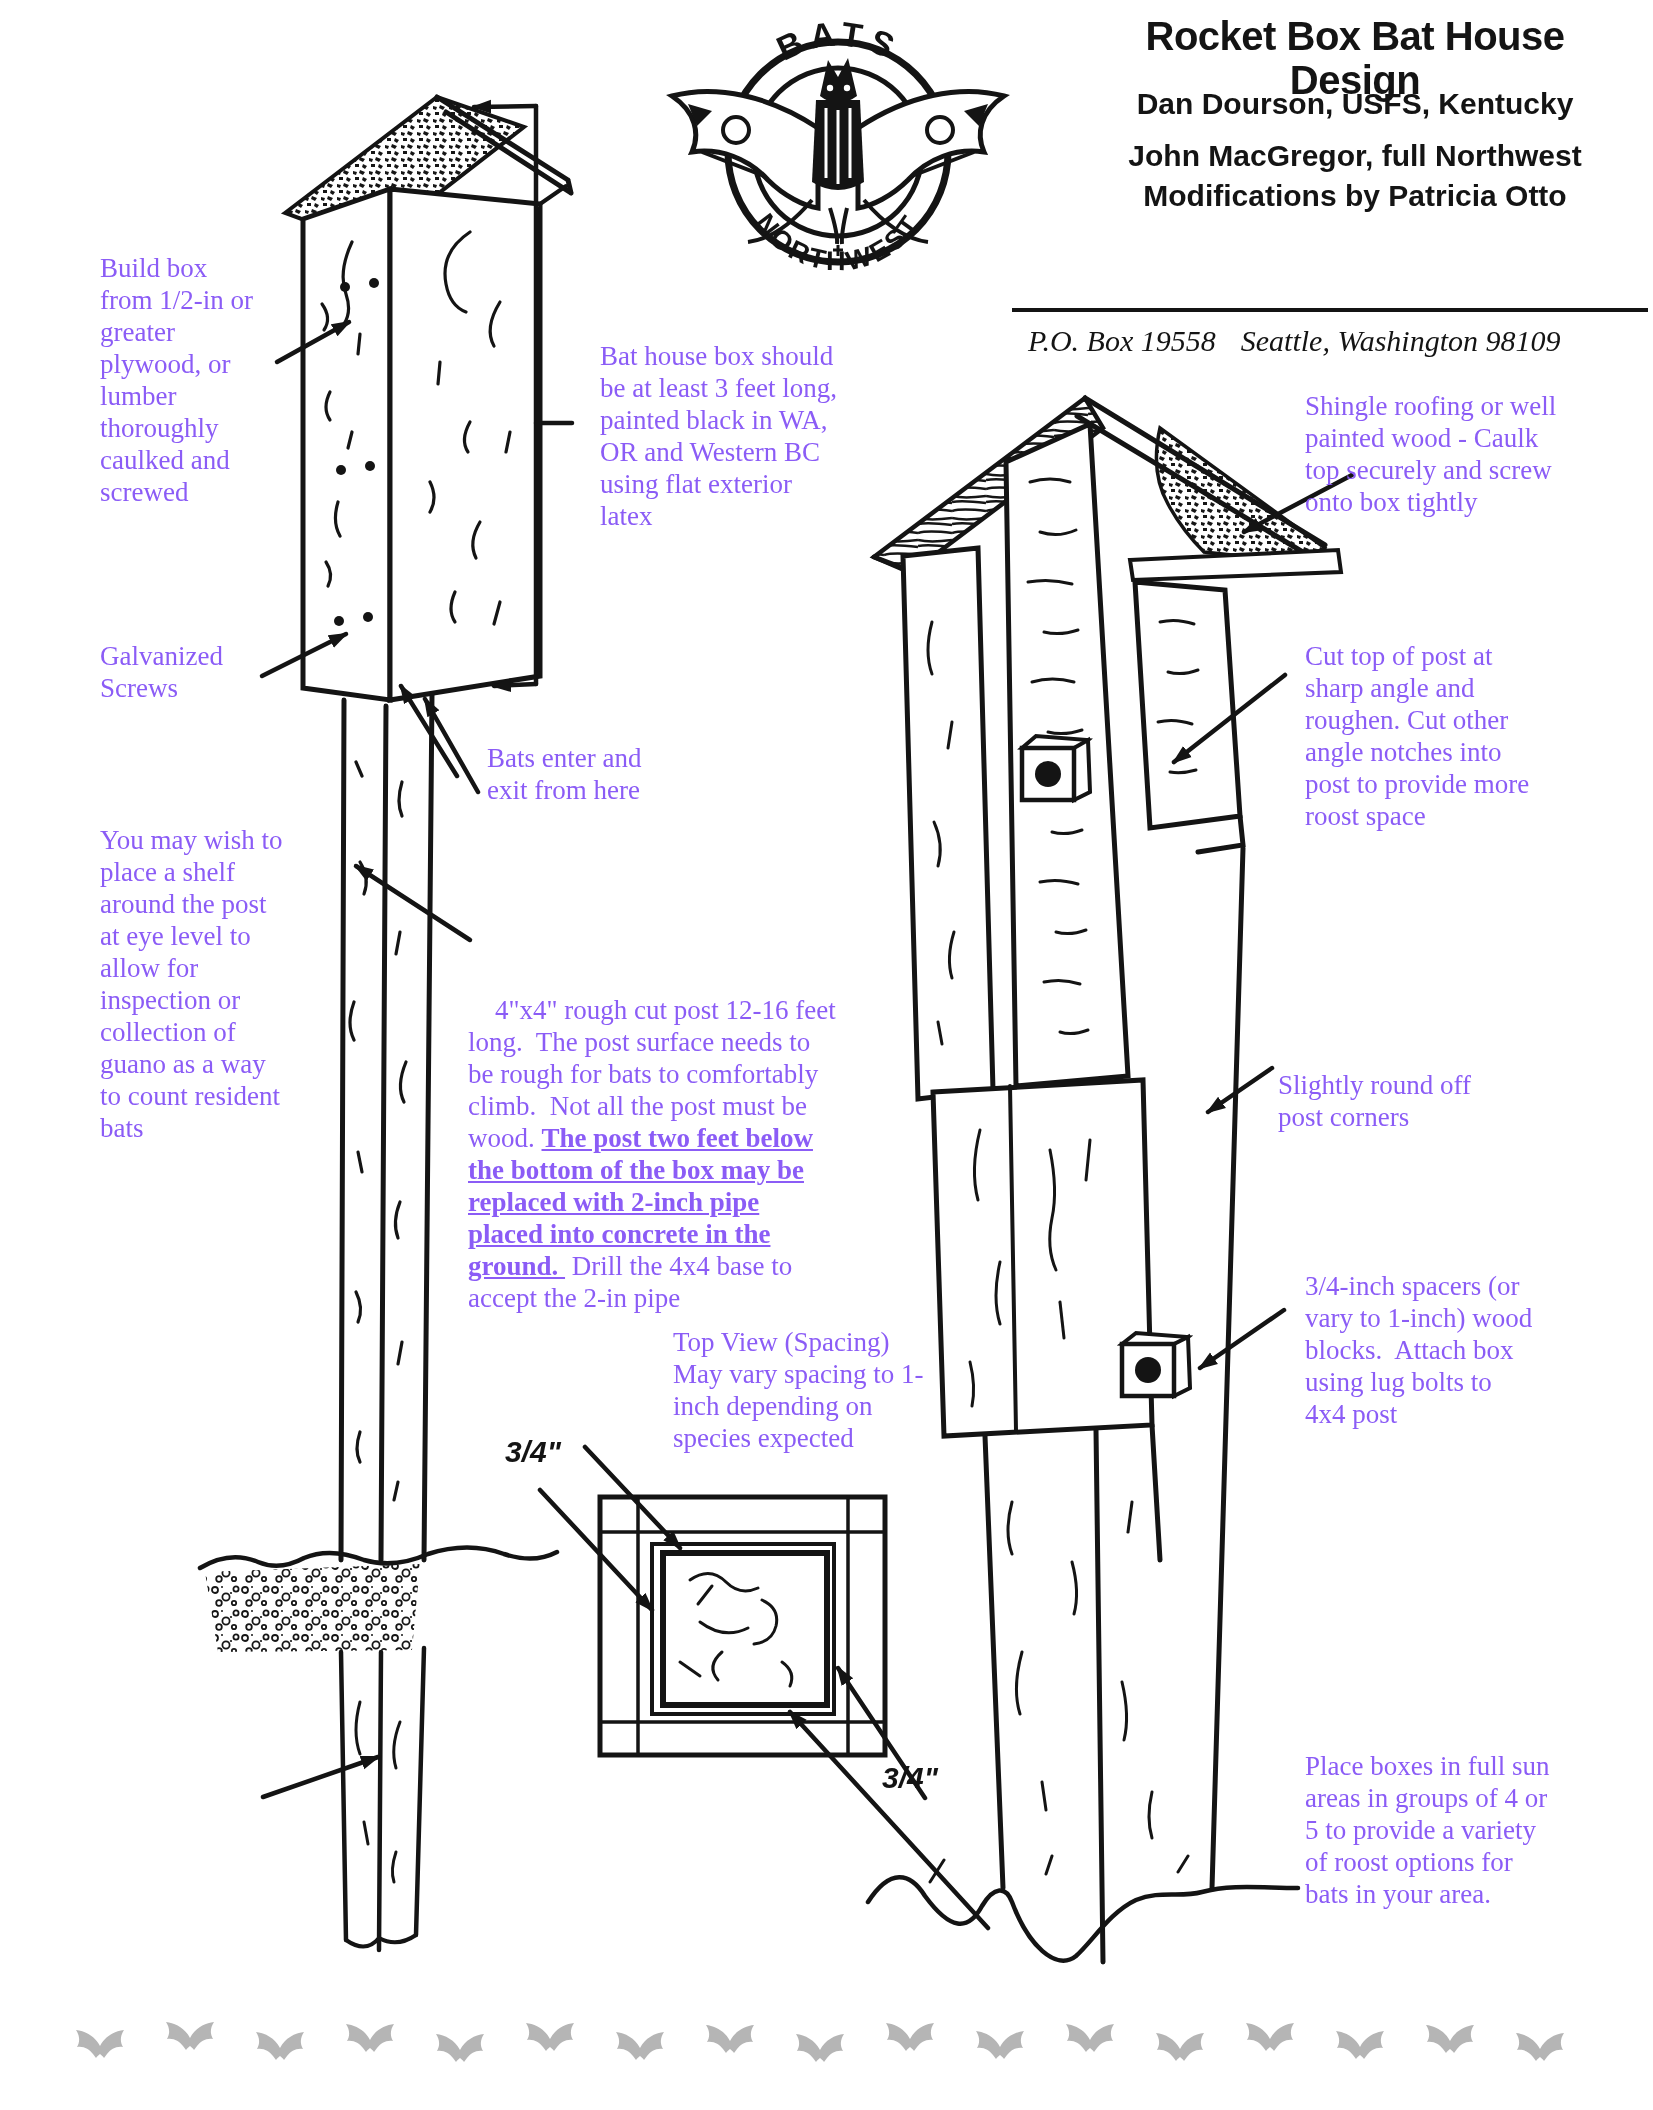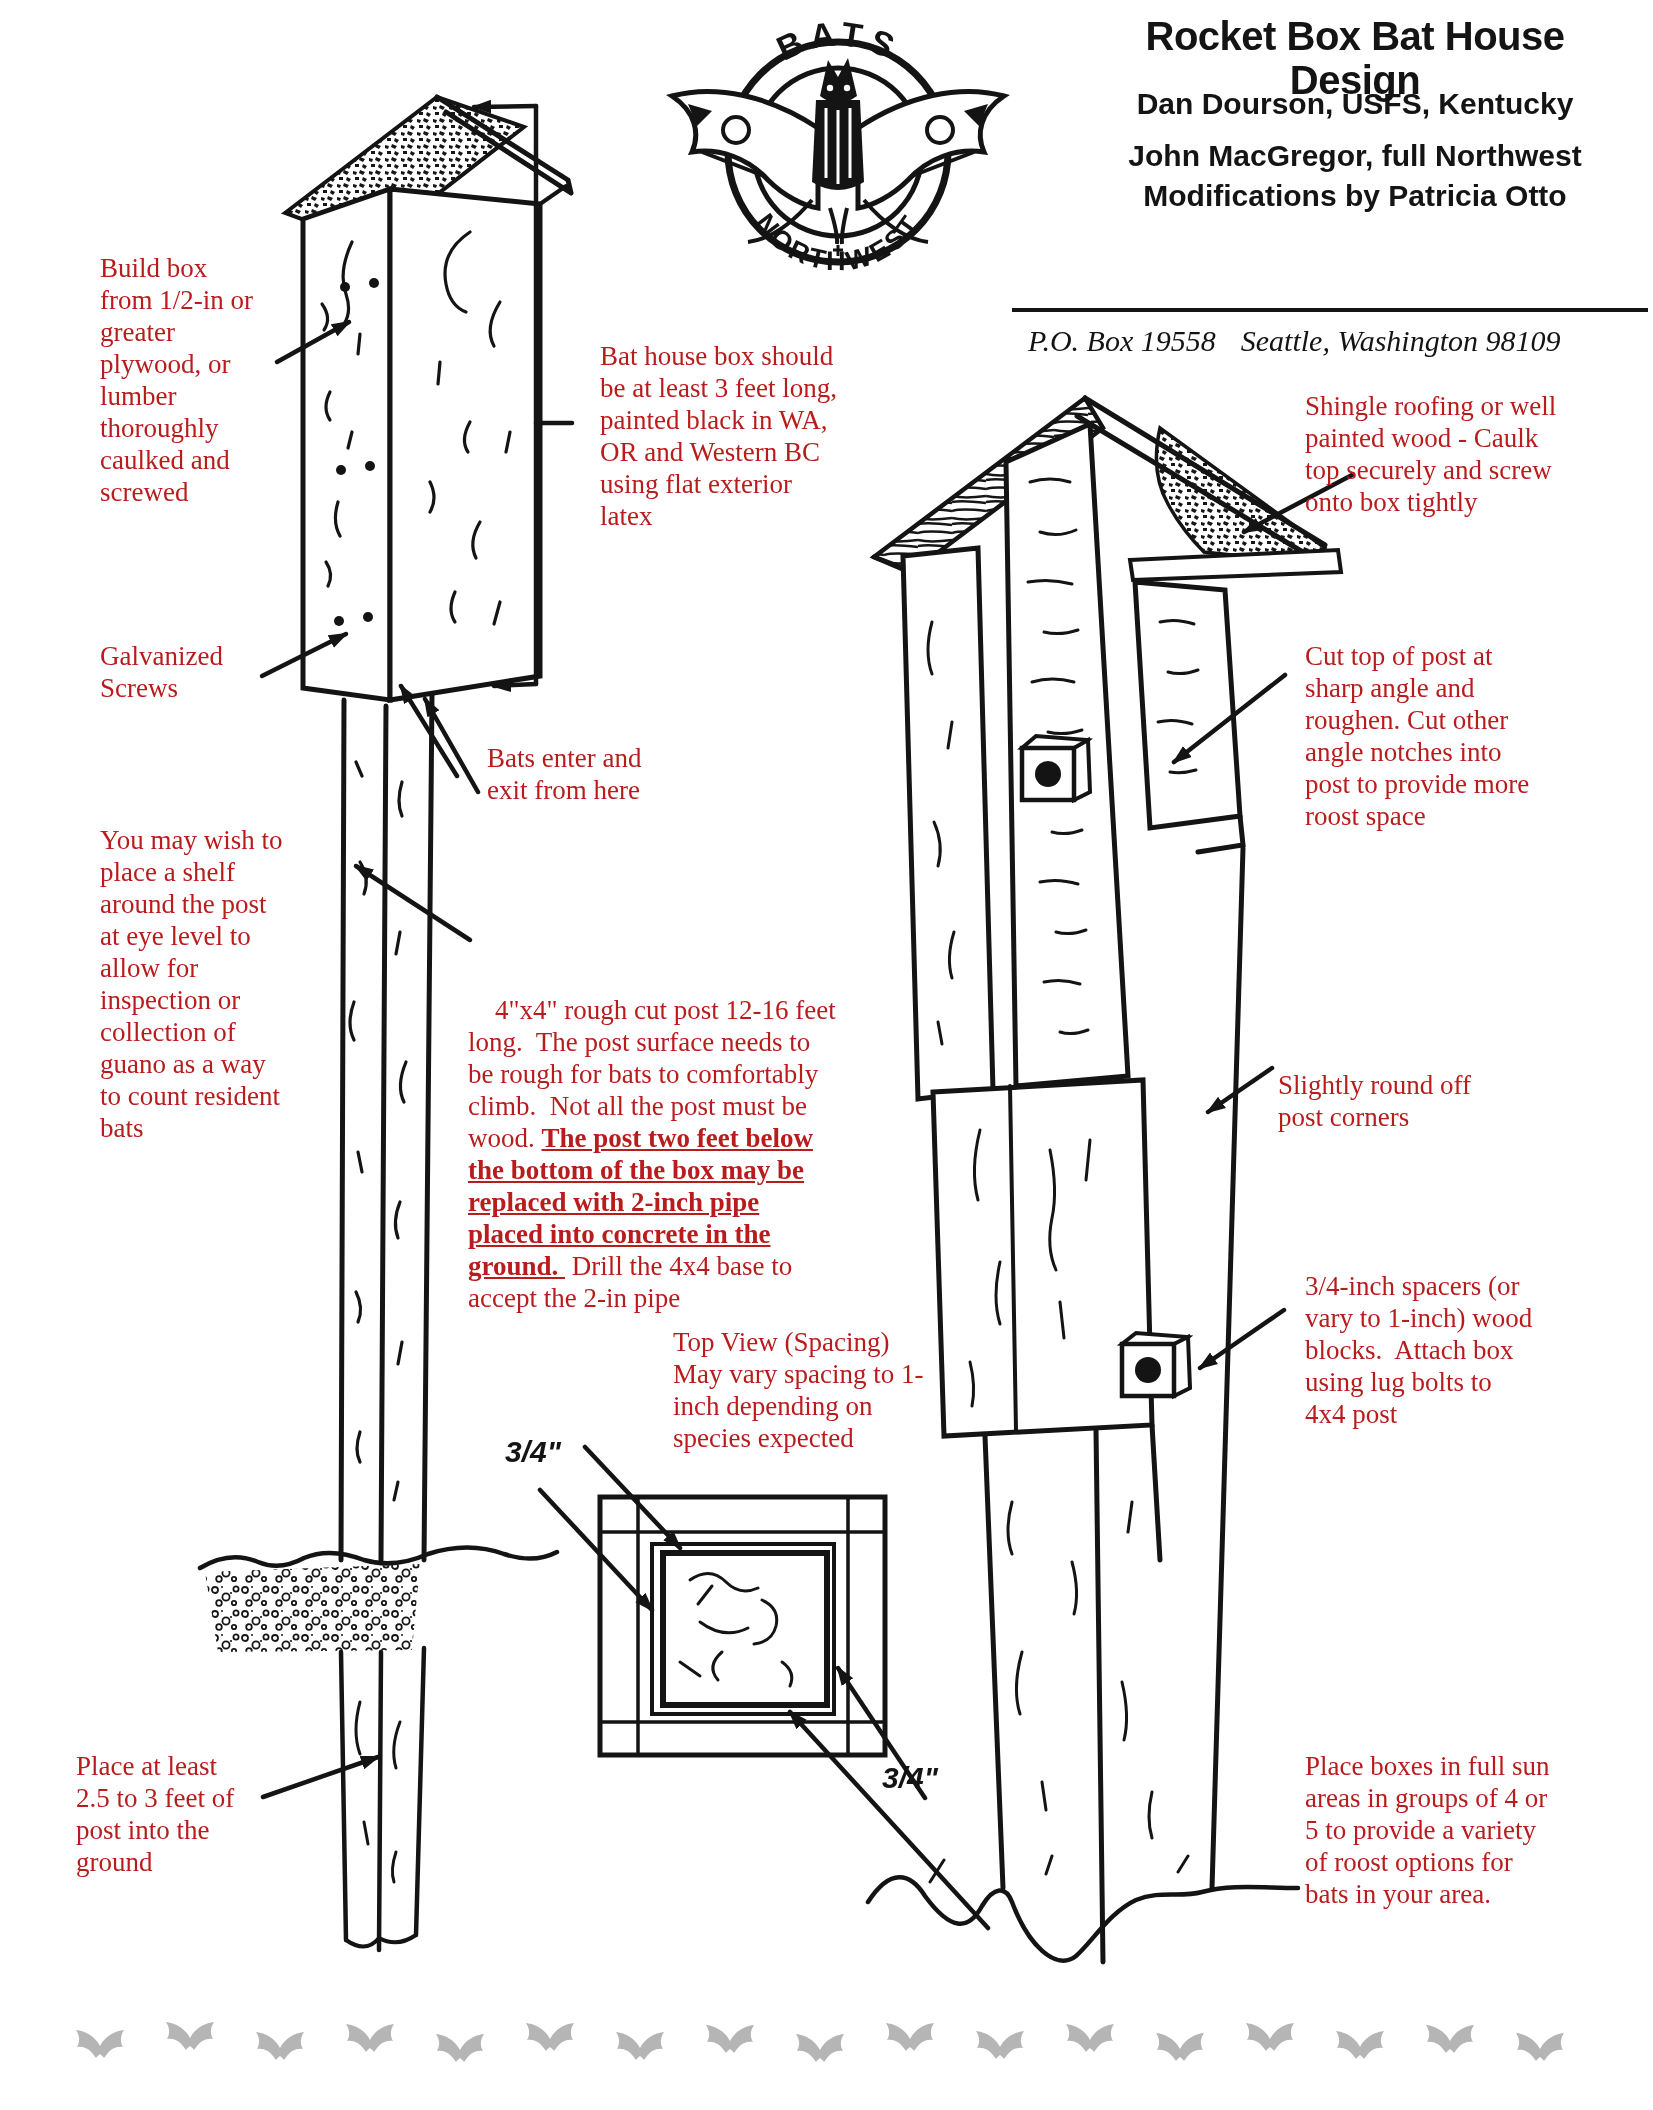--- a/index.html
+++ b/index.html
@@ -1,19 +1,19 @@
 <!DOCTYPE html>
 <html><head>
 <meta charset="utf-8">
 <style>
   html,body{margin:0;padding:0;background:#888;}
   .page{position:relative;width:1653px;height:2110px;background:#ffffff;overflow:hidden;
         font-family:"Liberation Serif", serif;color:#141414;}
   .abs{position:absolute;}
-  .callout{white-space:pre-wrap;font:27px/32px "Liberation Serif", serif;color:#b91c1c;}
+  .callout{white-space:pre-wrap;font:27px/32px "Liberation Serif", serif;color:#8b5cf6;}
   .em-underline{font-weight:bold;text-decoration:underline;}
   .title{font:bold 40px/44px "Liberation Sans", sans-serif;letter-spacing:-0.5px;text-align:center;}
   .authors{font:bold 30px/40px "Liberation Sans", sans-serif;text-align:center;white-space:pre-line;}
   .address{font:italic 30px/34px "Liberation Serif", serif;display:flex;gap:25px;}
   .rule{background:#141414;height:4px;}
   .frac{font:bold italic 30px/32px "Liberation Sans", sans-serif;}
   svg text{font-family:"Liberation Sans", sans-serif;}
 </style>
 </head>
 <body>
@@ -313,24 +313,20 @@
   <div class="abs callout" style="left:100px;top:824px;width:230px;">You may wish to
 place a shelf
 around the post
 at eye level to
 allow for
 inspection or
 collection of
 guano as a way
 to count resident
 bats</div>
-  <div class="abs callout" style="left:76px;top:1750px;width:220px;">Place at least
-2.5 to 3 feet of
-post into the
-ground</div>
 
   <div class="abs callout" style="left:600px;top:340px;width:330px;">Bat house box should
 be at least 3 feet long,
 painted black in WA,
 OR and Western BC
 using flat exterior
 latex</div>
   <div class="abs callout" style="left:487px;top:742px;width:240px;">Bats enter and
 exit from here</div>
   <div class="abs callout" style="left:468px;top:962px;width:410px;">

